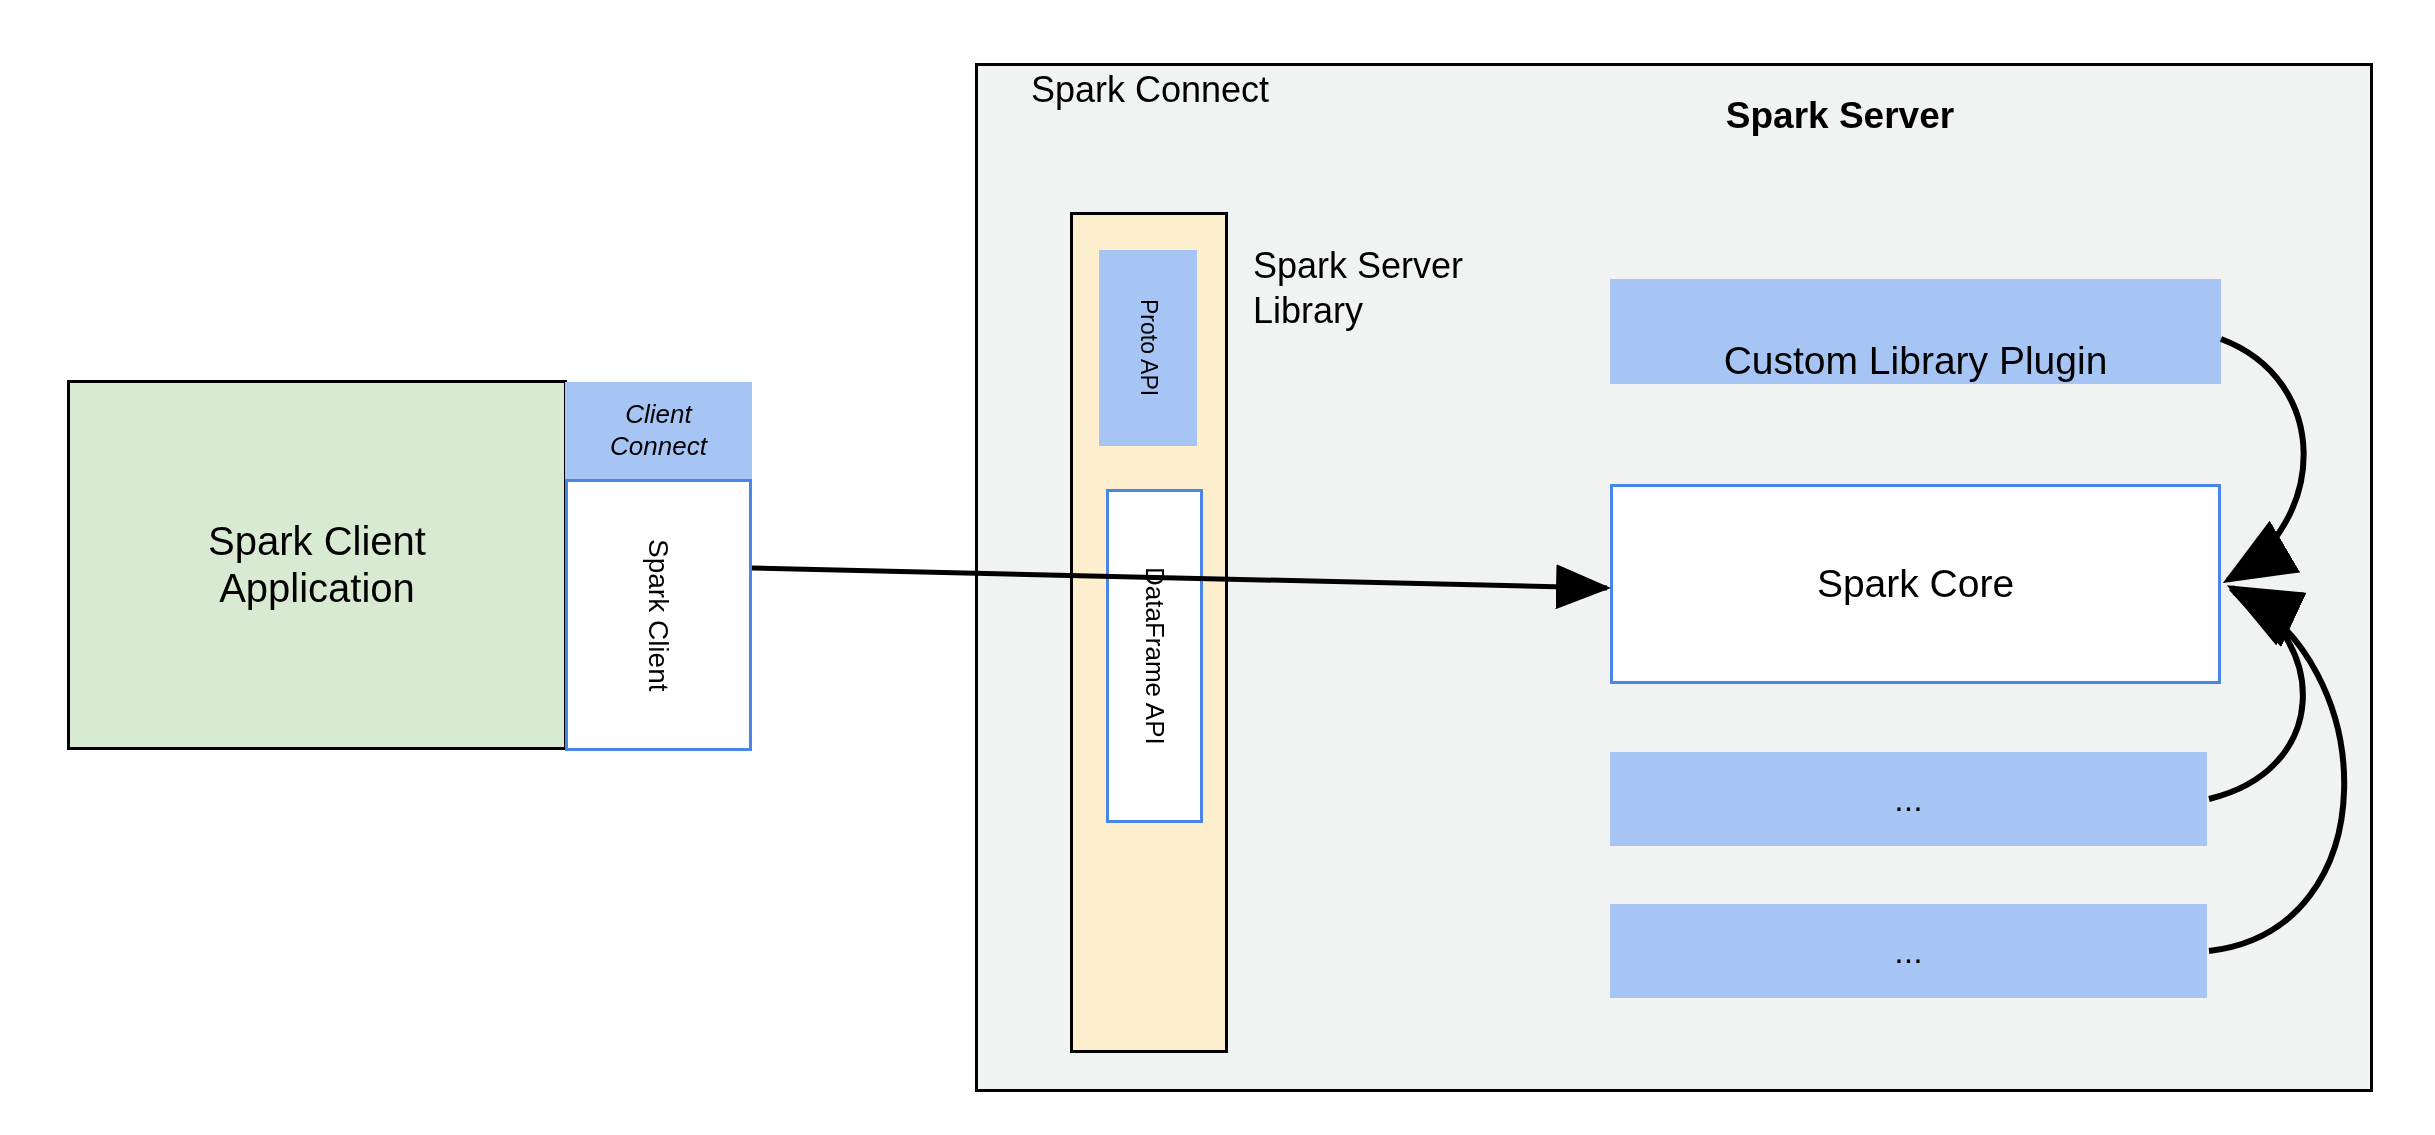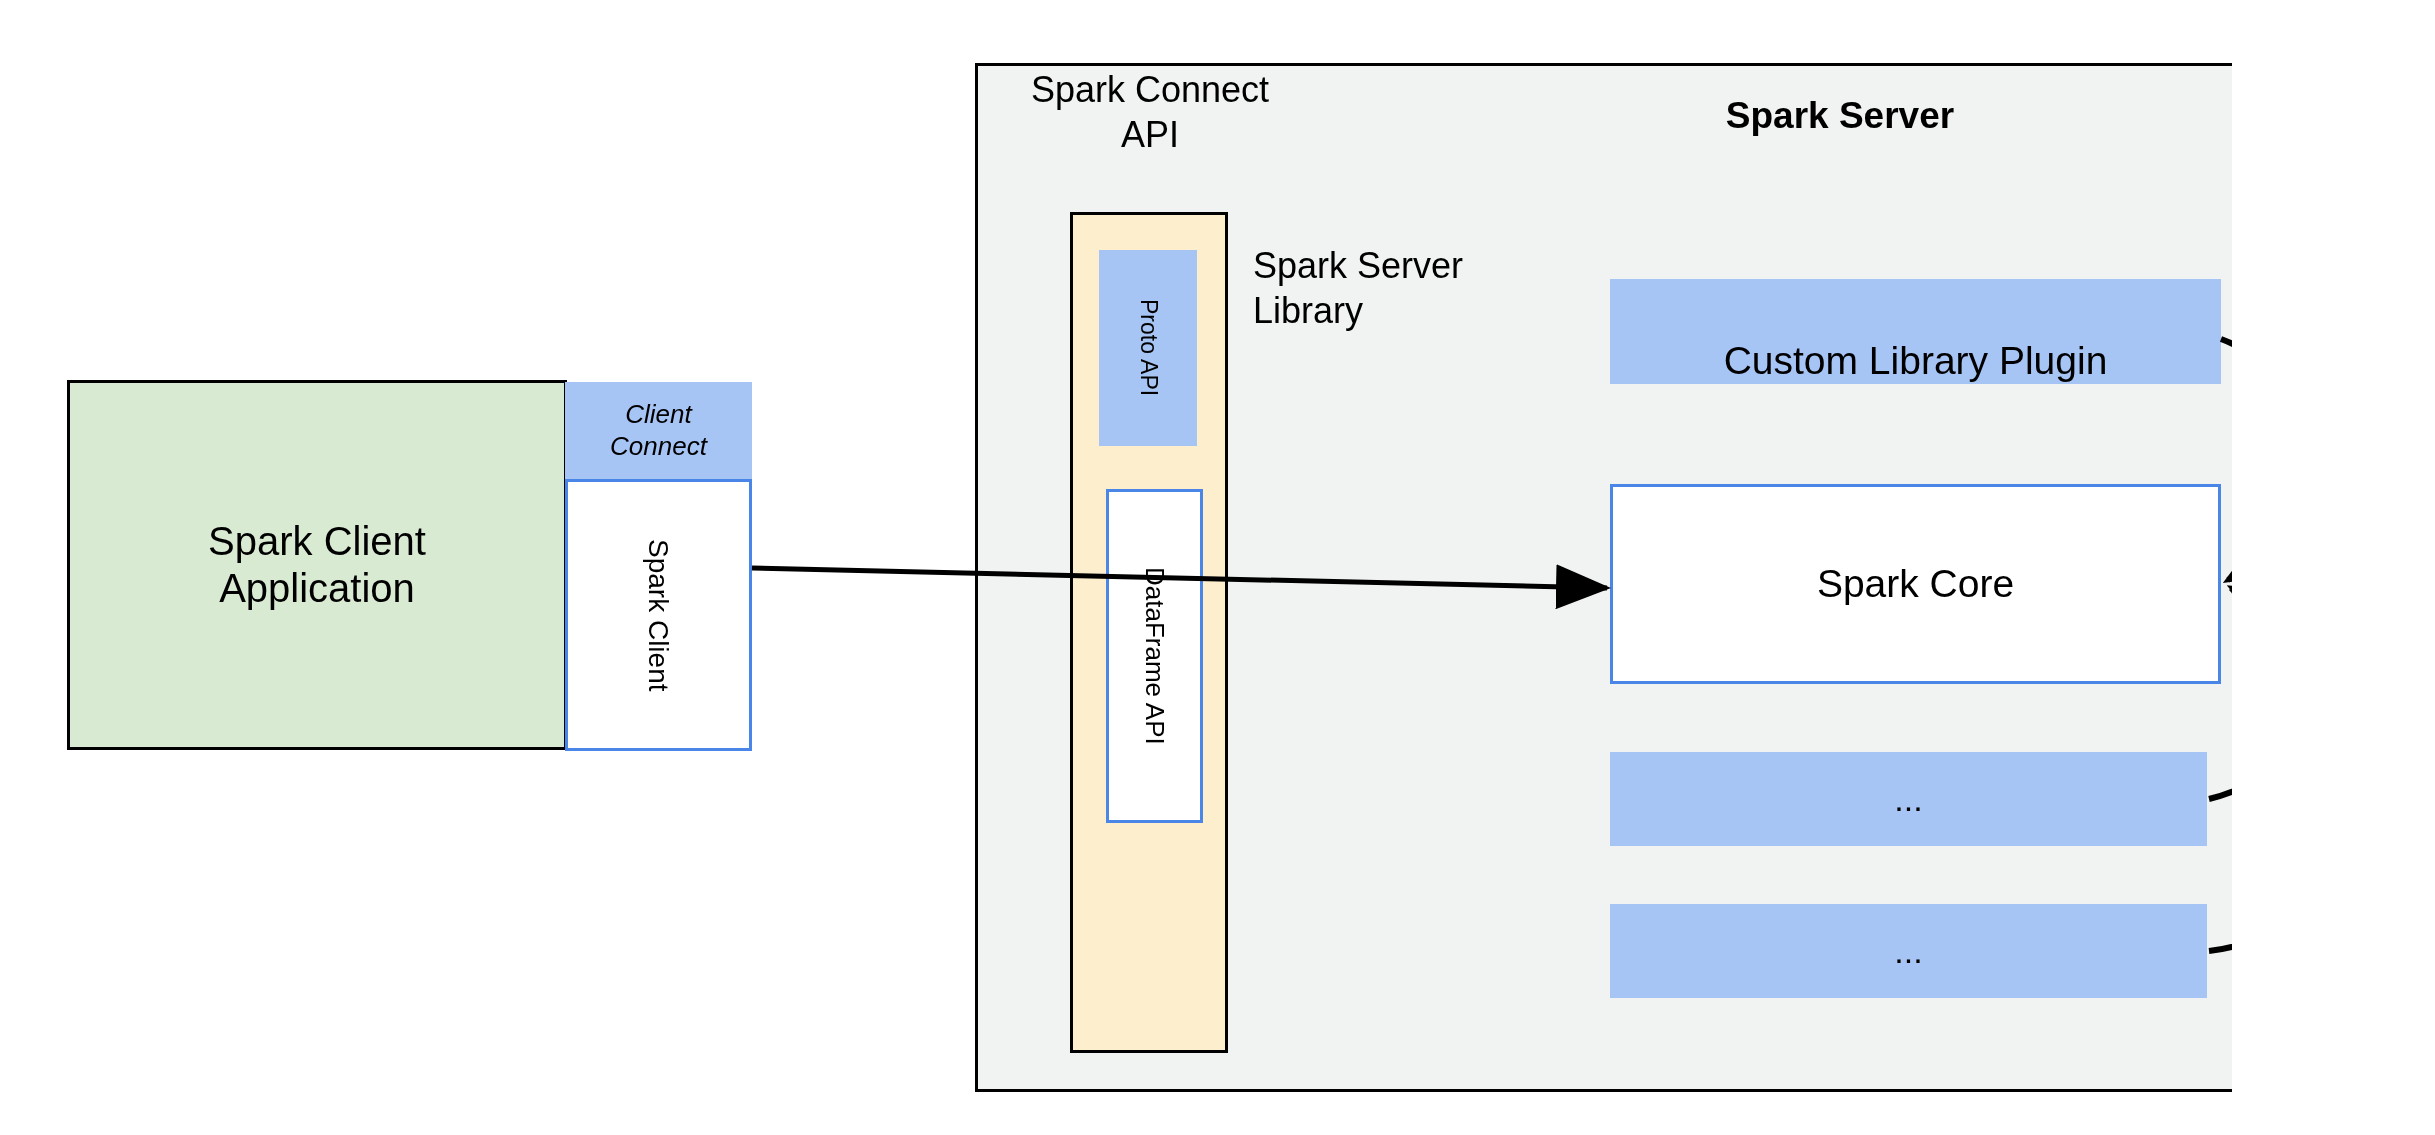--- a/index.html
+++ b/index.html
@@ -6,21 +6,21 @@
     margin: 0;
     padding: 0;
     background: #ffffff;
   }
   body {
     font-family: "Liberation Sans", sans-serif;
     color: #000000;
   }
   #canvas {
     position: relative;
-    width: 2232px;
+    width: 2435px;
     height: 1135px;
     background: #ffffff;
     overflow: hidden;
   }
   .box {
     position: absolute;
     box-sizing: border-box;
     display: flex;
     align-items: center;
     justify-content: center;
@@ -179,21 +179,20 @@
 </style>
 </head>
 <body>
 
 <div id="canvas">
 
   <div class="box" id="server-container"></div>
 
   <div id="connect-api-label">
     <div>Spark Connect</div>
-    <div>API</div>
   </div>
 
   <div id="server-title">Spark Server</div>
 
   <div class="box" id="server-library-col"></div>
 
   <div class="box" id="proto-api">
     <span class="vert-label">Proto API</span>
   </div>
 

